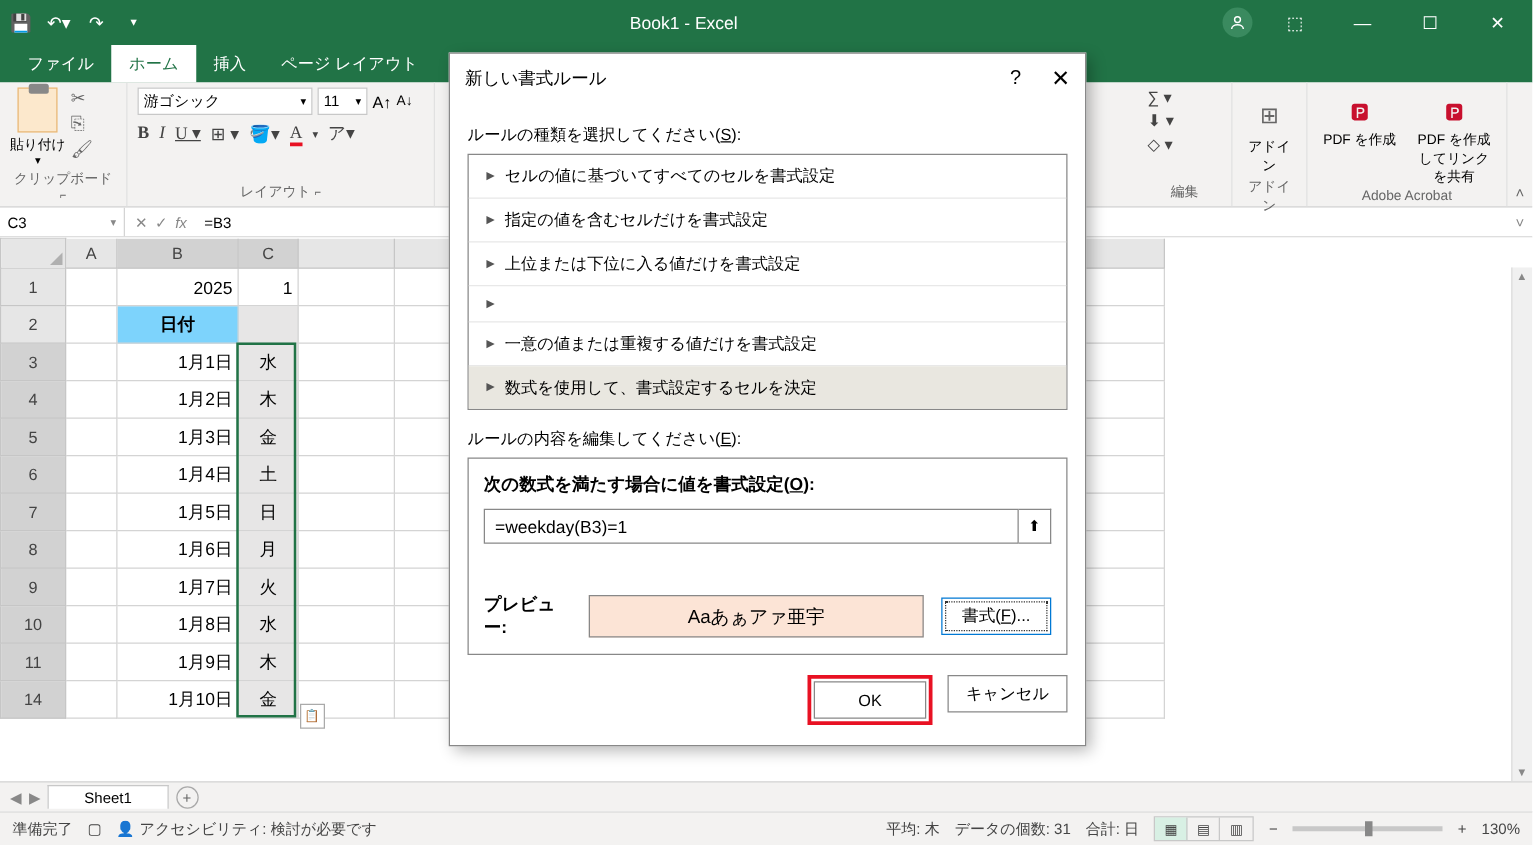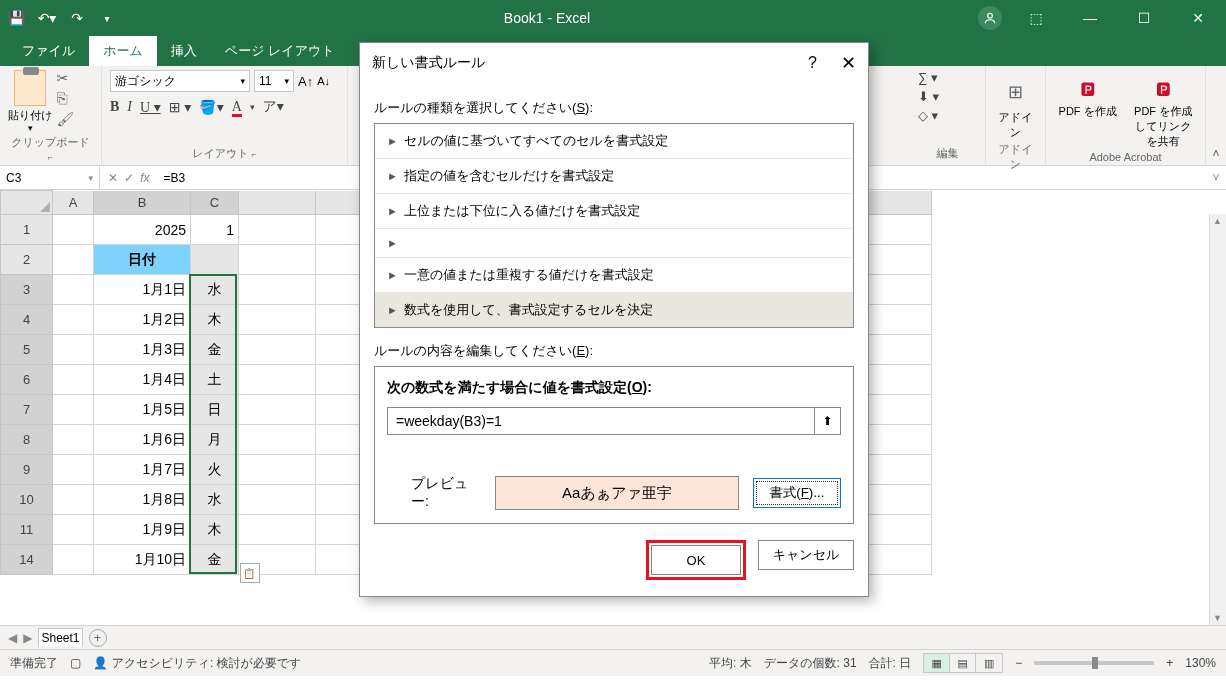--- a/index.html
+++ b/index.html
@@ -72,21 +72,21 @@
 td.cell.hdr { background: #7dd3fc; text-align:center;font-weight:bold;}
 th.colhdr.sel, td.rowhdr.sel { background: #d2d2d2; }
 .corner { background: #e6e6e6; border: 1px solid #c6c6c6; position:relative;}
 .corner::after { content:''; position:absolute; right:2px; bottom:2px; border-left:10px solid transparent; border-bottom:10px solid #b0b0b0;}
 .sel-rect { position: absolute; border: 2px solid #217346; pointer-events: none; }
 .pasteopt { position:absolute; width:20px; height:20px; border:1px solid #aaa; background:#fff; display:flex; align-items:center; justify-content:center; font-size:10px;}
 
 
 .sheet-tabs { height: 24px; border-top: 1px solid #d4d4d4; background: #f3f2f1; display: flex; align-items: center; font-size: 12px; padding: 0 8px; gap: 6px; }
 .st-nav { color: #888; }
-.st-tab { background: #fff; border: 1px solid #c8c8c8; border-bottom: none; padding: 2px 2px; }
+.st-tab { background: #fff; border: 1px solid #c8c8c8; border-bottom: none; padding: 2px 28px; }
 .st-add { width: 18px; height: 18px; border-radius: 50%; border: 1px solid #aaa; display: flex; align-items: center; justify-content: center; color: #666; }
 
 
 .statusbar { height: 27px; background: #f3f2f1; border-top: 1px solid #d4d4d4; display: flex; align-items: center; font-size: 12px; padding: 0 10px; gap: 12px; color: #444; }
 .statusbar .spacer { flex: 1; }
 .view-icons { display:flex; border:1px solid #c8c8c8;}
 .view-icons span { width:26px; height:18px; display:flex; align-items:center; justify-content:center; border-right:1px solid #c8c8c8; font-size:11px;}
 .view-icons span:last-child{border-right:none;}
 .view-icons span.active{background:#d8f0e4;}
 .zoom-slider { width:120px; height:4px; background:#c8c8c8; position:relative;}
@@ -105,21 +105,21 @@
 .rule-item { padding: 8px 12px; border-bottom: 1px solid #e8e8e8; display:flex; align-items:center; gap:6px;}
 .rule-item:last-child { border-bottom: none; }
 .rule-item.selected { background: #e9e7e0; }
 .rule-arrow { font-size: 11px; color: #555; }
 .edit-box { border: 1px solid #888; padding: 12px; margin-top: 6px; }
 .edit-box .lbl { font-weight: bold; margin-bottom: 10px; font-size: 14px; }
 .formula-input-row { display: flex; align-items: center; }
 .formula-input { flex: 1; height: 28px; border: 1px solid #888; padding: 2px 8px; font-size: 14px; }
 .collapse-btn { width: 26px; height: 28px; border: 1px solid #888; border-left: none; display: flex; align-items: center; justify-content: center; font-size: 12px; }
 .preview-row { display: flex; align-items: center; margin-top: 40px; gap: 14px; }
-.preview-label { font-weight: normal; font-size: 14px; width: 70px; margin-left: 24px;}
+.preview-label { font-weight: bold; font-size: 14px; width: 70px;}
 .preview-box { flex: 1; height: 34px; border: 1px solid #888; background: #fce4d6; display: flex; align-items: center; justify-content: center; font-size: 15px; }
 .format-btn { width: 88px; height: 30px; border: 1px solid #0078d4; background: #fff; outline: 1px dotted #333; outline-offset: -4px;}
 .dlg-buttons { display: flex; justify-content: flex-end; gap: 12px; margin-top: 16px; }
 .dlg-btn { width: 96px; height: 30px; border: 1px solid #888; background: #fff; font-size: 13px;}
 .ok-highlight { border: 3px solid #e81123; padding: 2px; display: inline-block; }
 .ok-highlight .dlg-btn { width: 90px; }
 
 .scrollbar-v { position:absolute; right:0; top:24px; bottom:0; width:17px; background:#f0f0f0; border-left:1px solid #dcdcdc;}
 .scrollbar-v::before{content:'▲'; position:absolute; top:2px; left:3px; font-size:9px; color:#888;}
 .scrollbar-v::after{content:'▼'; position:absolute; bottom:2px; left:3px; font-size:9px; color:#888;}

